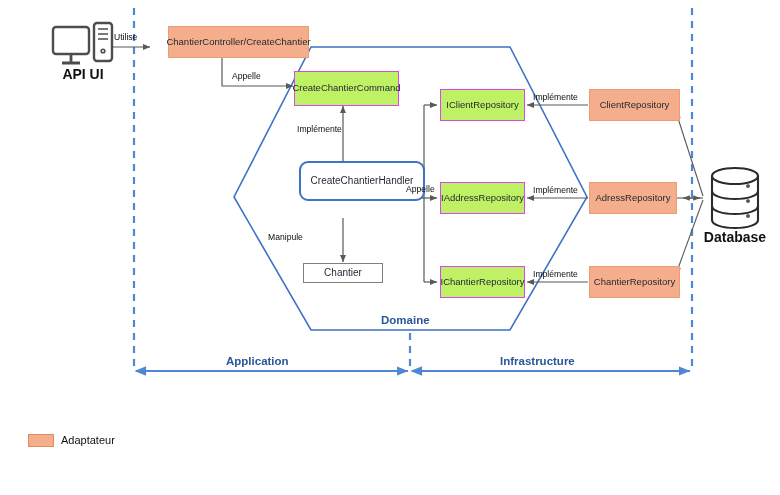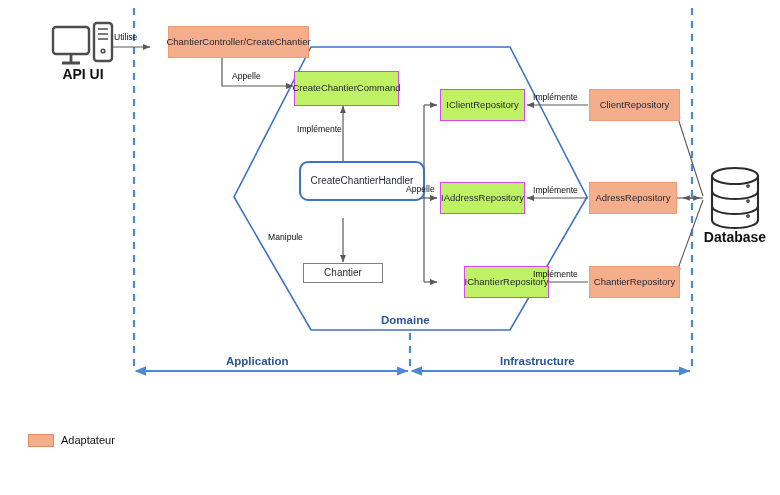--- a/index.html
+++ b/index.html
@@ -155,21 +155,21 @@
   </div>
 
   <div class="node port" style="left:440px;top:89px;width:85px;height:32px;">
     <span>IClientRepository</span>
   </div>
 
   <div class="node port" style="left:440px;top:182px;width:85px;height:32px;">
     <span>IAddressRepository</span>
   </div>
 
-  <div class="node port" style="left:464px;top:266px;width:85px;height:32px;">
+  <div class="node port" style="left:440px;top:266px;width:85px;height:32px;">
     <span>IChantierRepository</span>
   </div>
 
   <div class="node adapter" style="left:589px;top:89px;width:91px;height:32px;">
     <span>ClientRepository</span>
   </div>
 
   <div class="node adapter" style="left:589px;top:182px;width:88px;height:32px;">
     <span>AdressRepository</span>
   </div>

